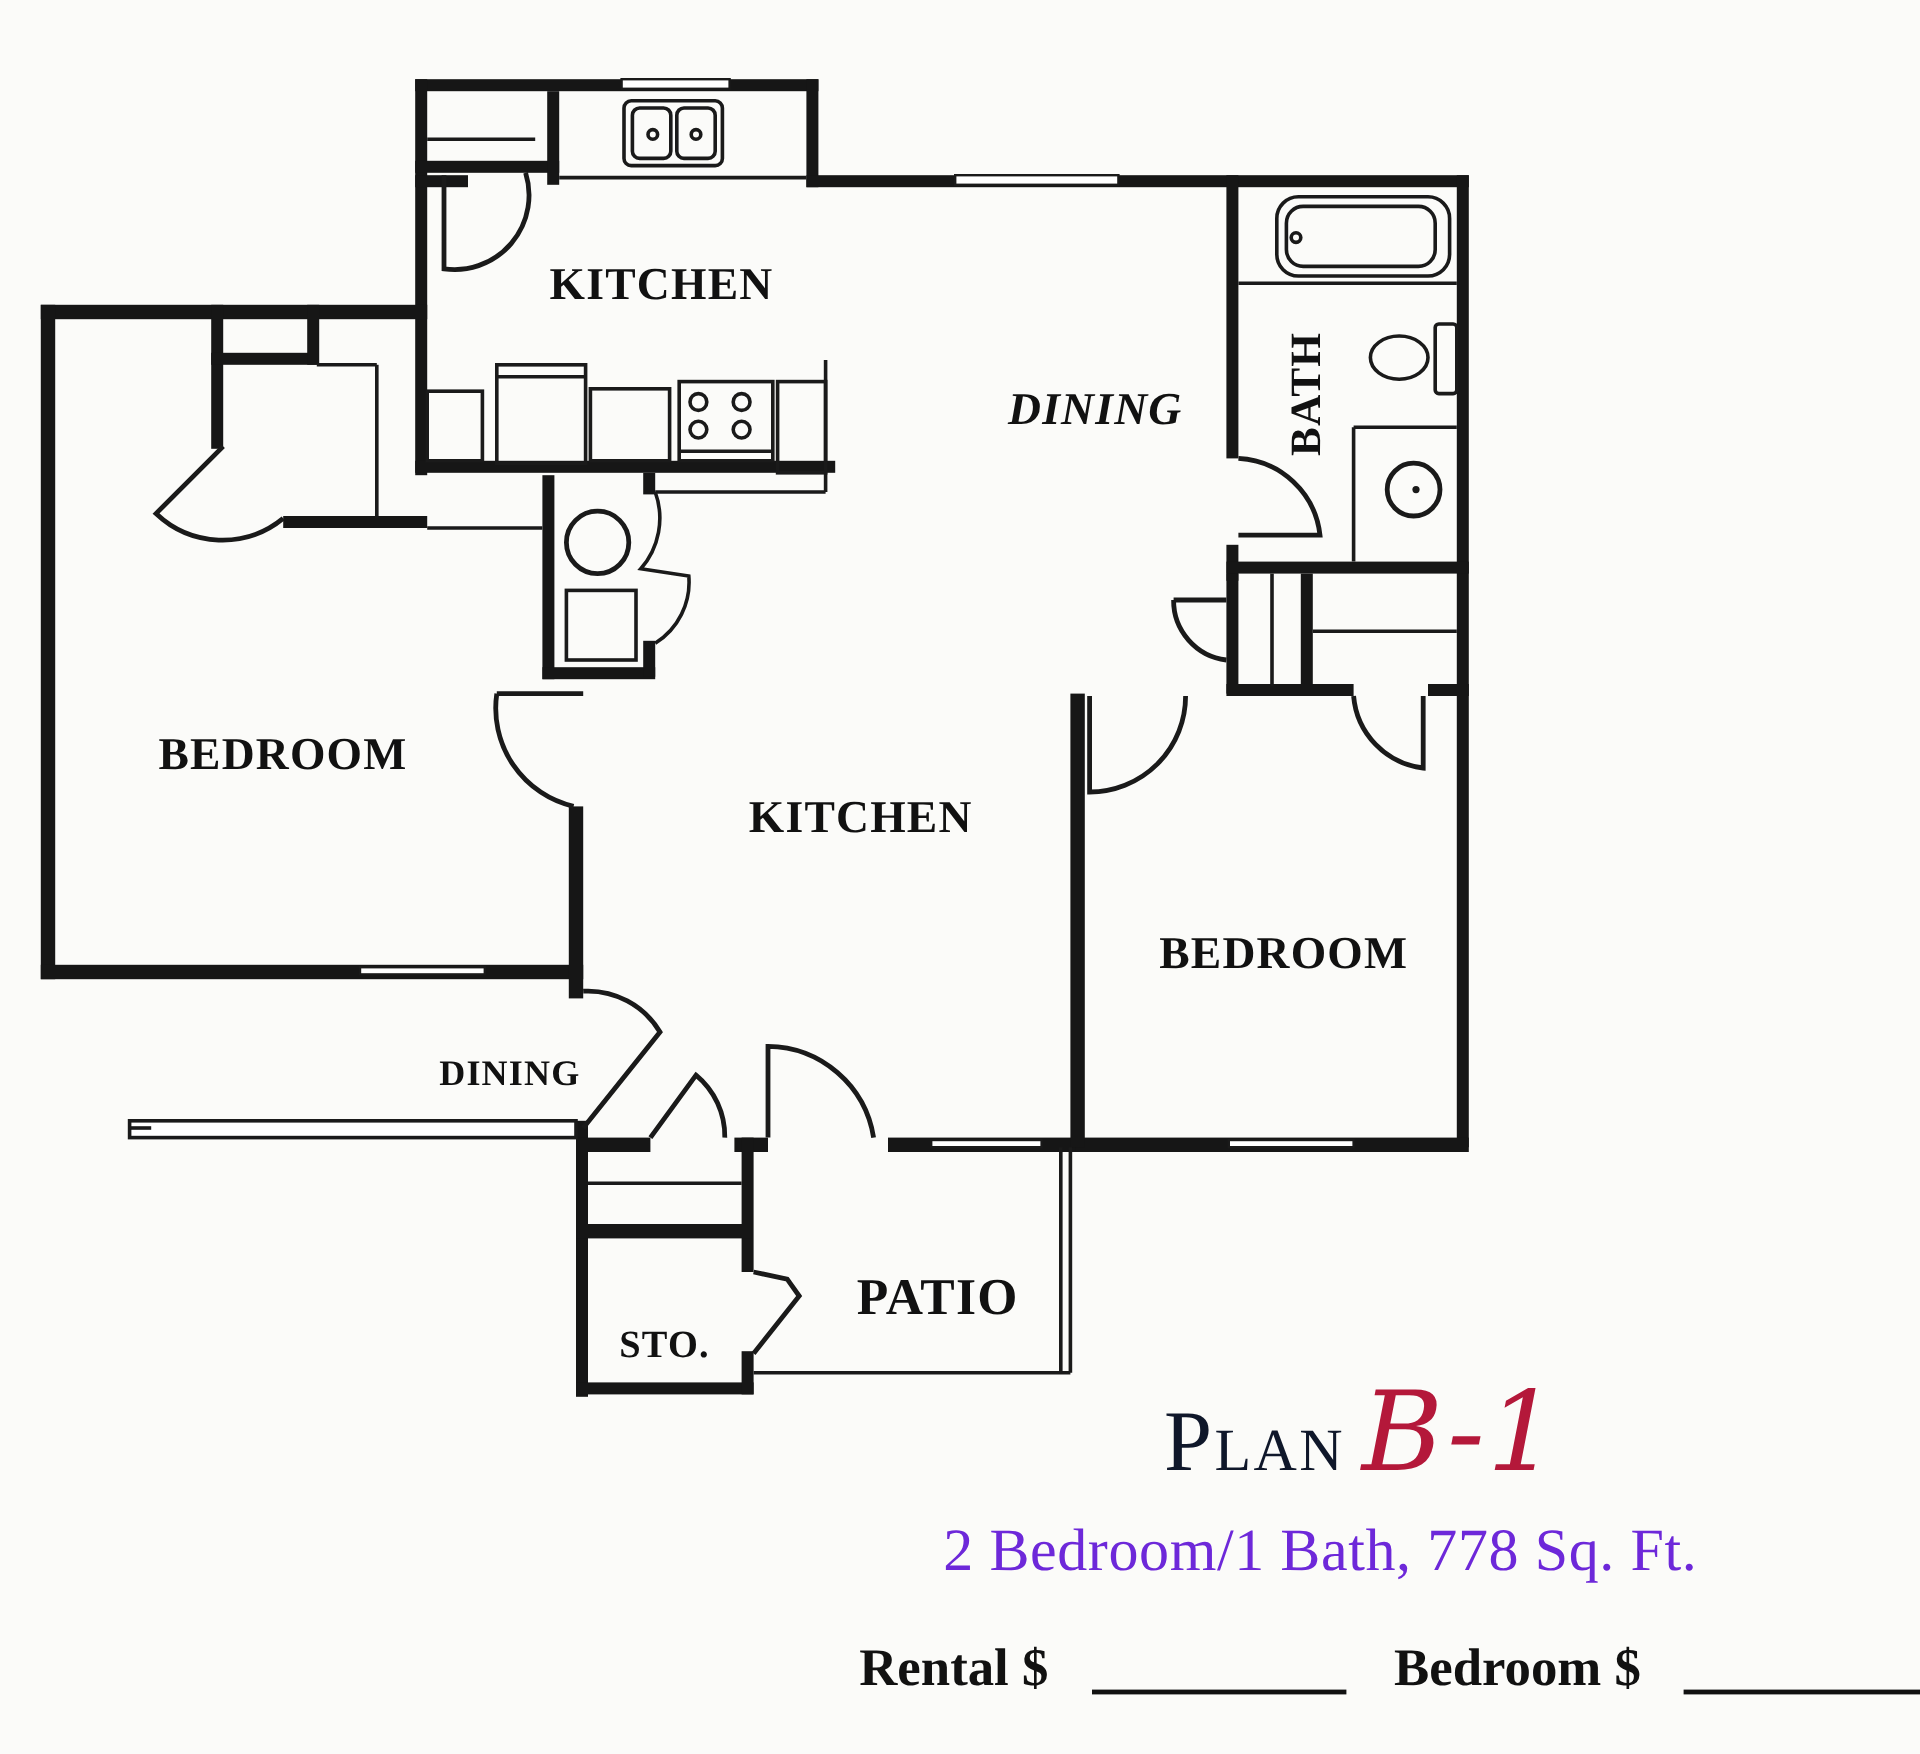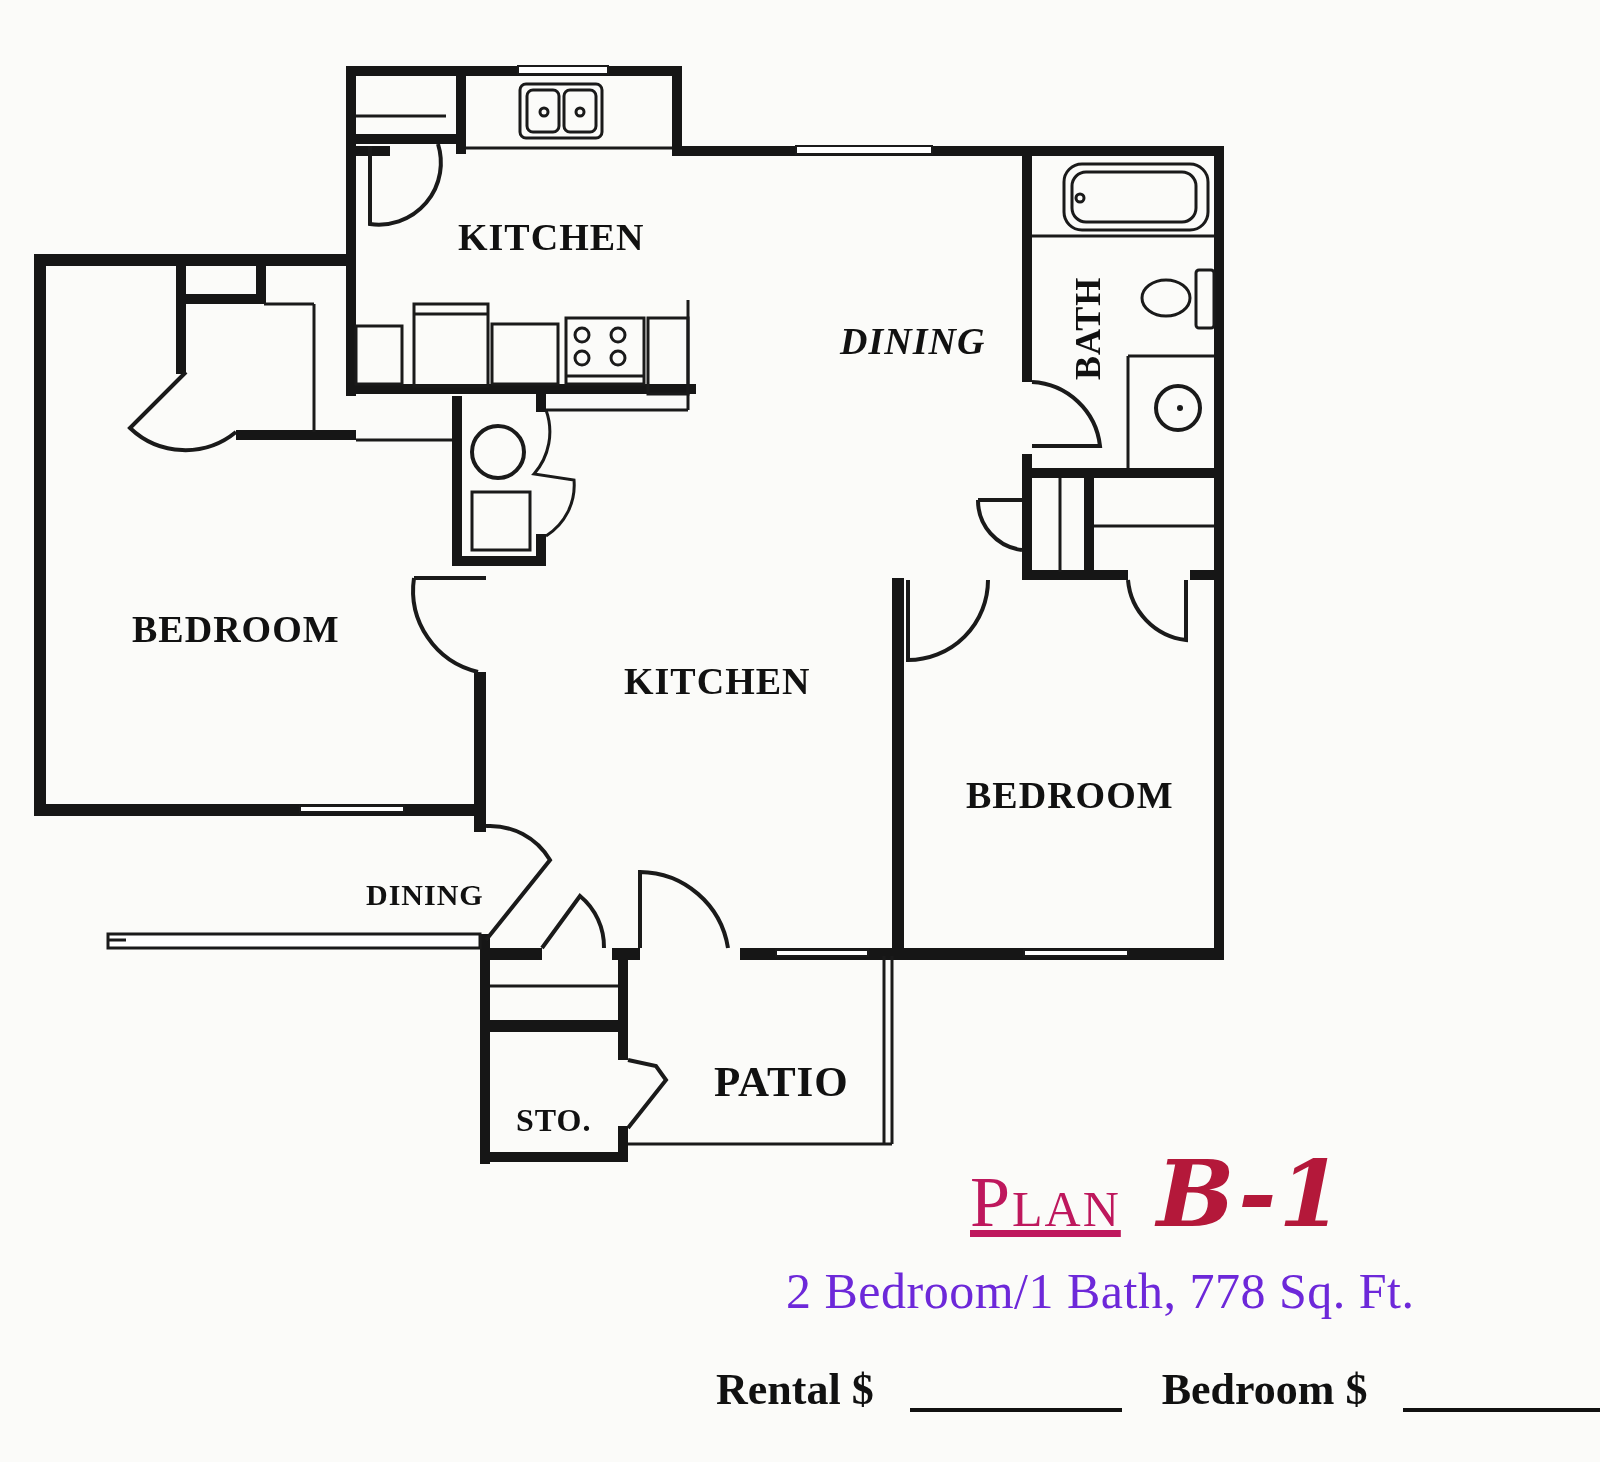--- a/index.html
+++ b/index.html
@@ -49,34 +49,32 @@
   .plan-title {
     position: absolute;
     left: 970px;
     top: 1140px;
     display: flex;
     align-items: baseline;
     white-space: nowrap;
   }
   .plan-word {
     font-family: "Liberation Serif", "DejaVu Serif", serif;
-    color: #be185d;
+    color: #0f172a;
     font-size: 72px;
     letter-spacing: 2px;
     font-variant: small-caps;
-    text-decoration: underline;
   }
   .plan-code {
     font-family: "DejaVu Serif", "Liberation Serif", serif;
     font-style: italic;
     color: #b4183a;
     font-size: 92px;
-    margin-left: 36px;
+    margin-left: 14px;
     letter-spacing: 2px;
-    font-weight: bold;
   }
   .plan-summary {
     position: absolute;
     left: 786px;
     top: 1262px;
     font-family: "Liberation Serif", "DejaVu Serif", serif;
     font-size: 50px;
     color: #6d28d9;
     white-space: nowrap;
     letter-spacing: 0.5px;

